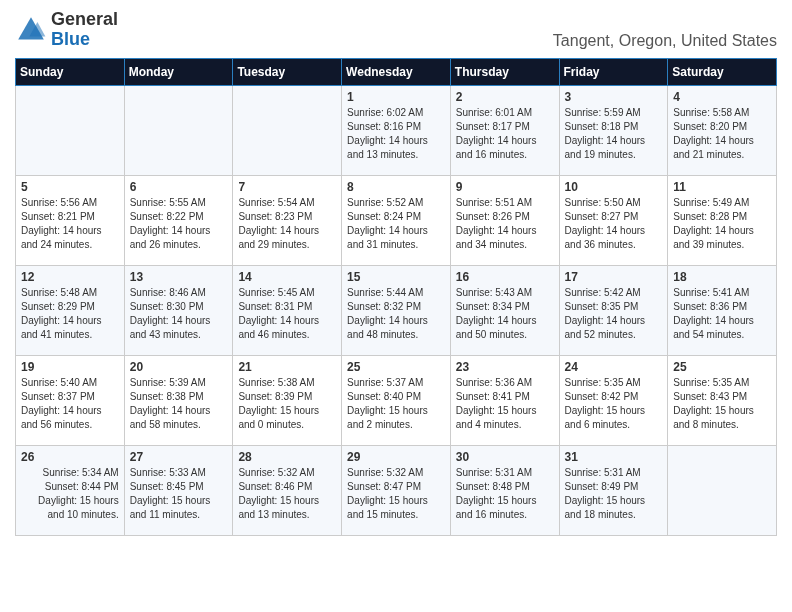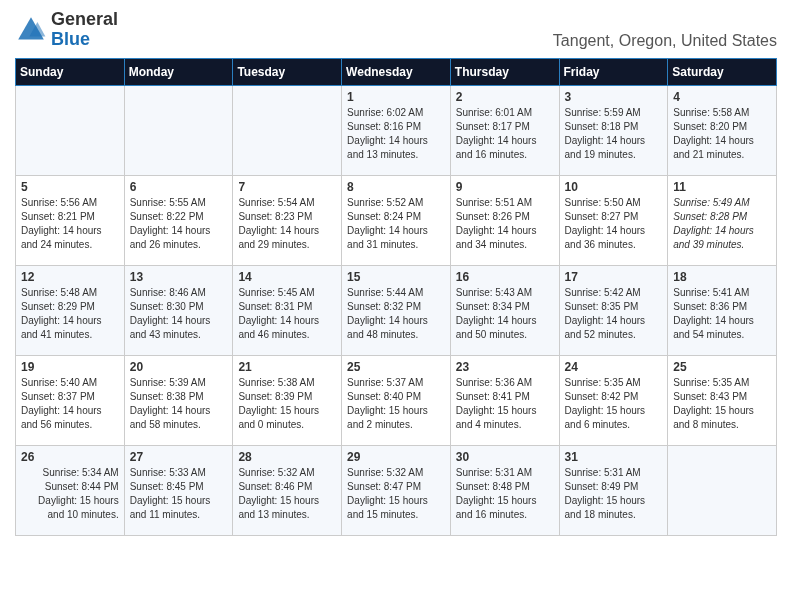--- a/index.html
+++ b/index.html
@@ -197,21 +197,21 @@
         </td>
         <td>
           <span class="day-num">10</span>
           <div class="day-info" style="white-space: pre-line;">Sunrise: 5:50 AM
 Sunset: 8:27 PM
 Daylight: 14 hours
 and 36 minutes.</div>
         </td>
         <td>
           <span class="day-num">11</span>
-          <div class="day-info" style="white-space: pre-line; font-style: italic;">Sunrise: 5:49 AM
+          <div class="day-info" style="white-space: pre-line;">Sunrise: 5:49 AM
 Sunset: 8:28 PM
 Daylight: 14 hours
 and 39 minutes.</div>
         </td>
       </tr>
       <tr>
         <td>
           <span class="day-num">12</span>
           <div class="day-info" style="white-space: pre-line;">Sunrise: 5:48 AM
 Sunset: 8:29 PM

